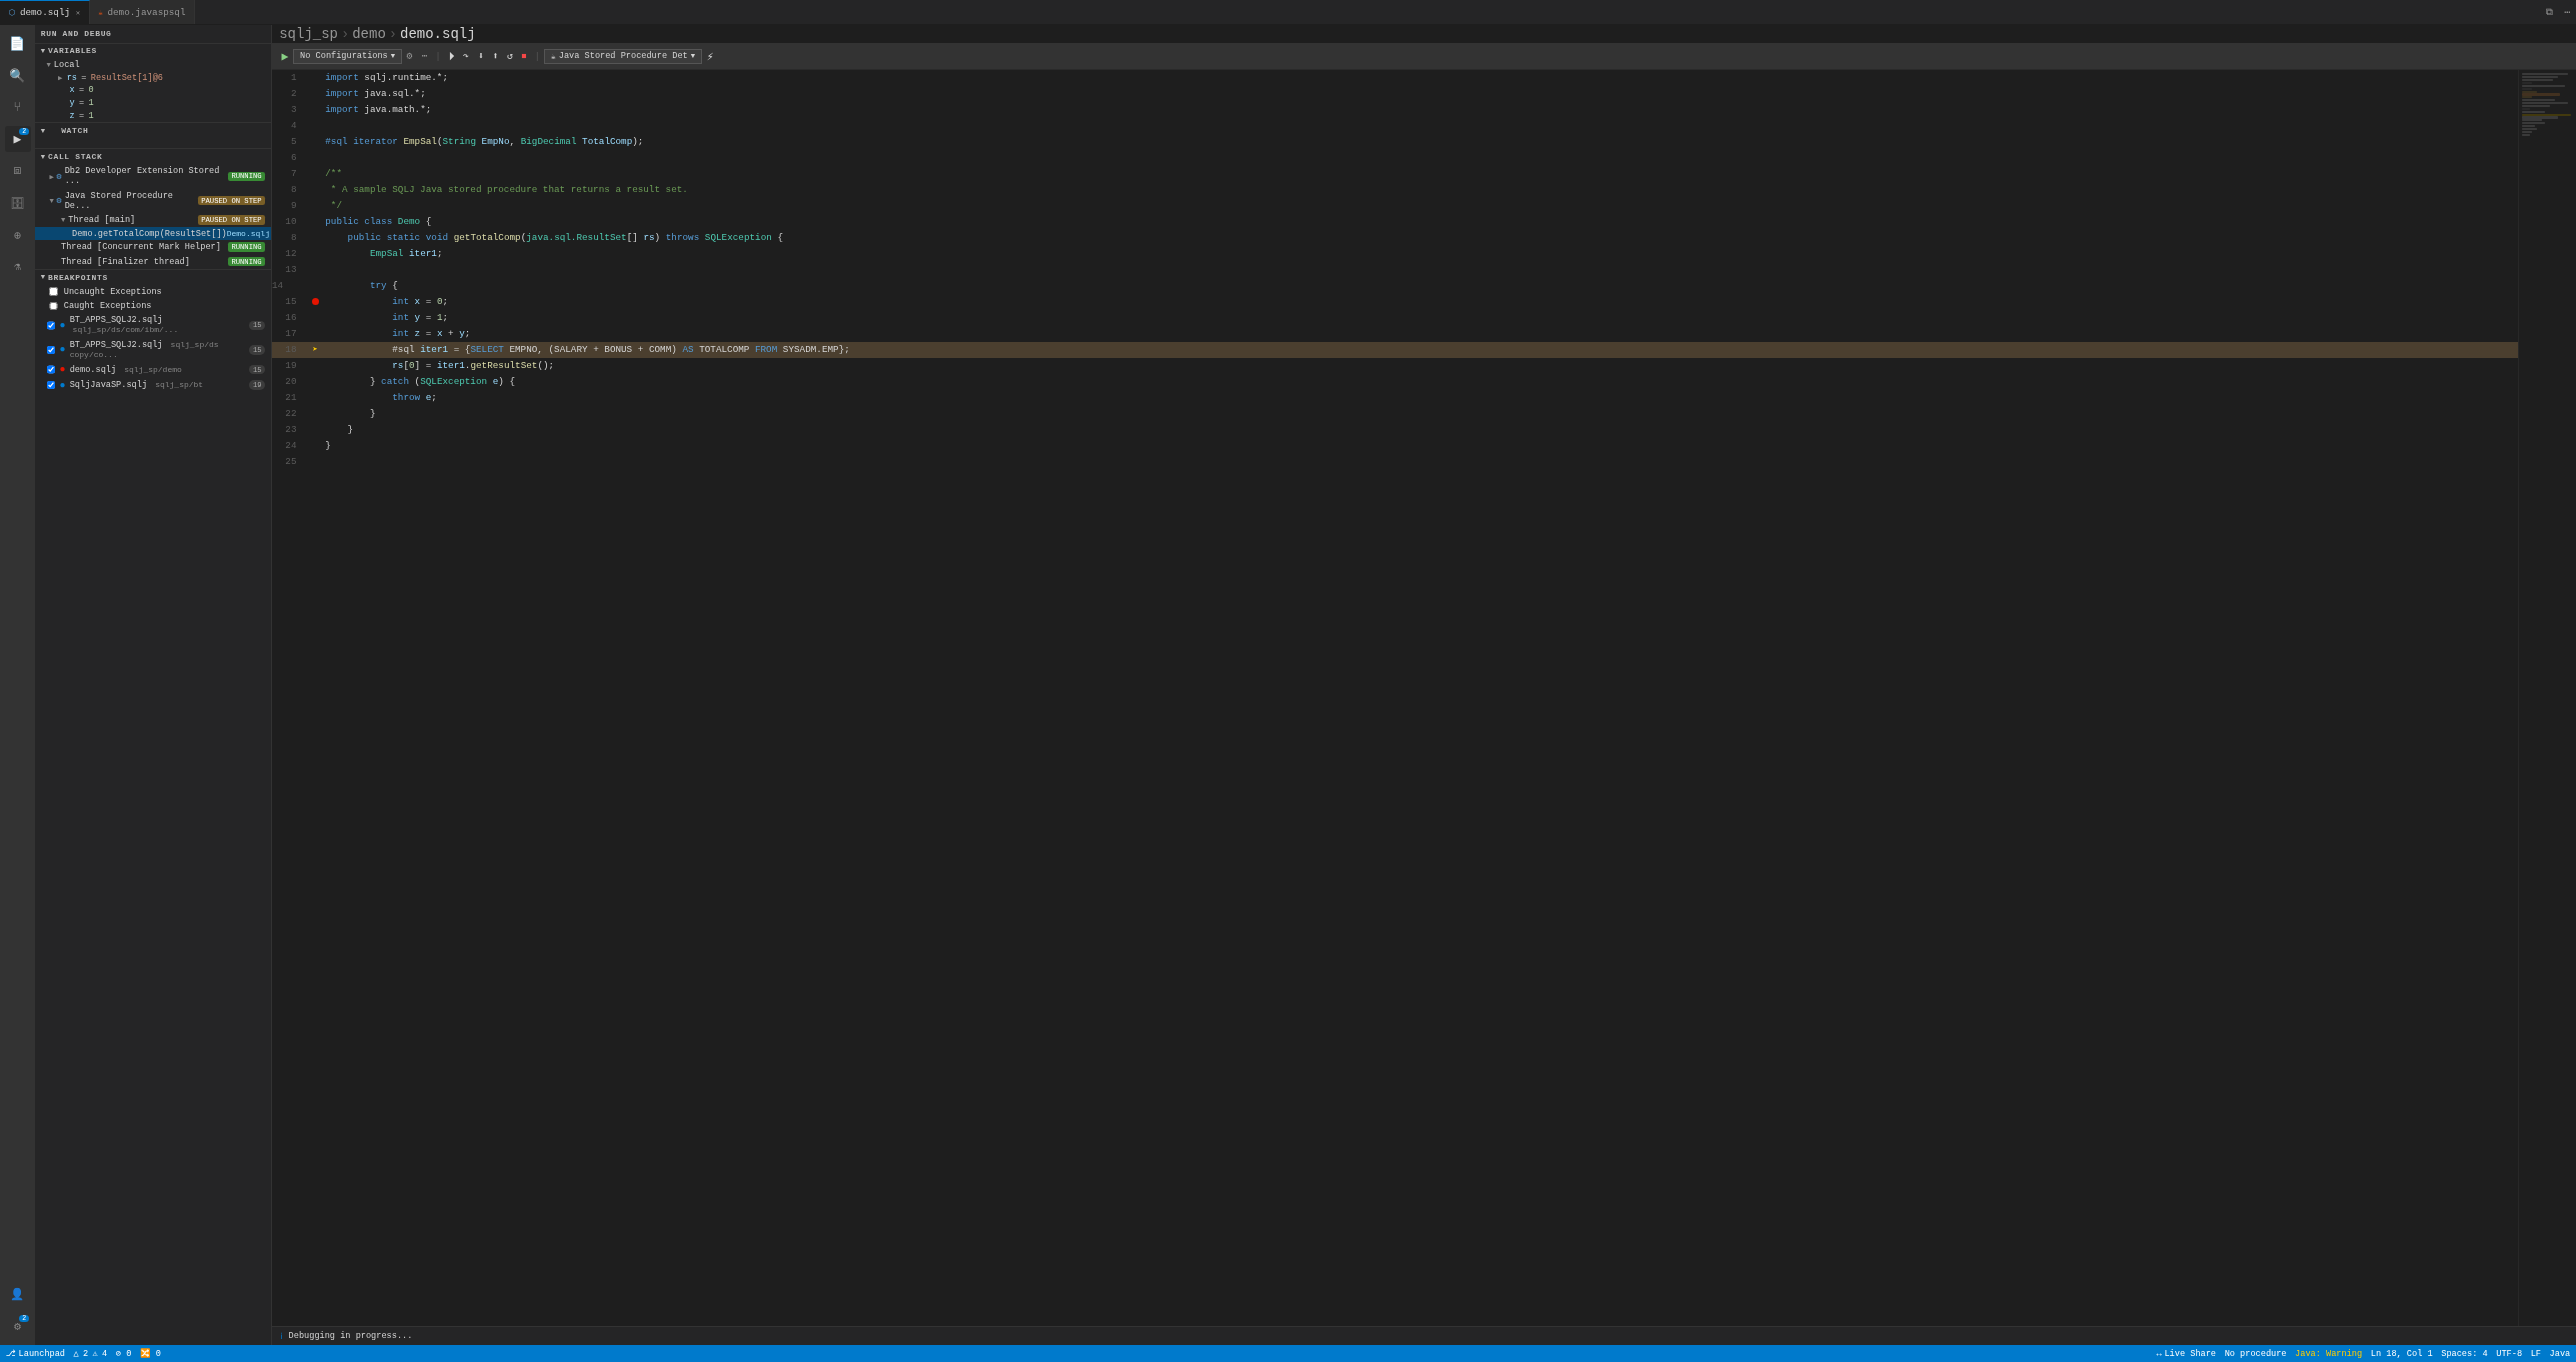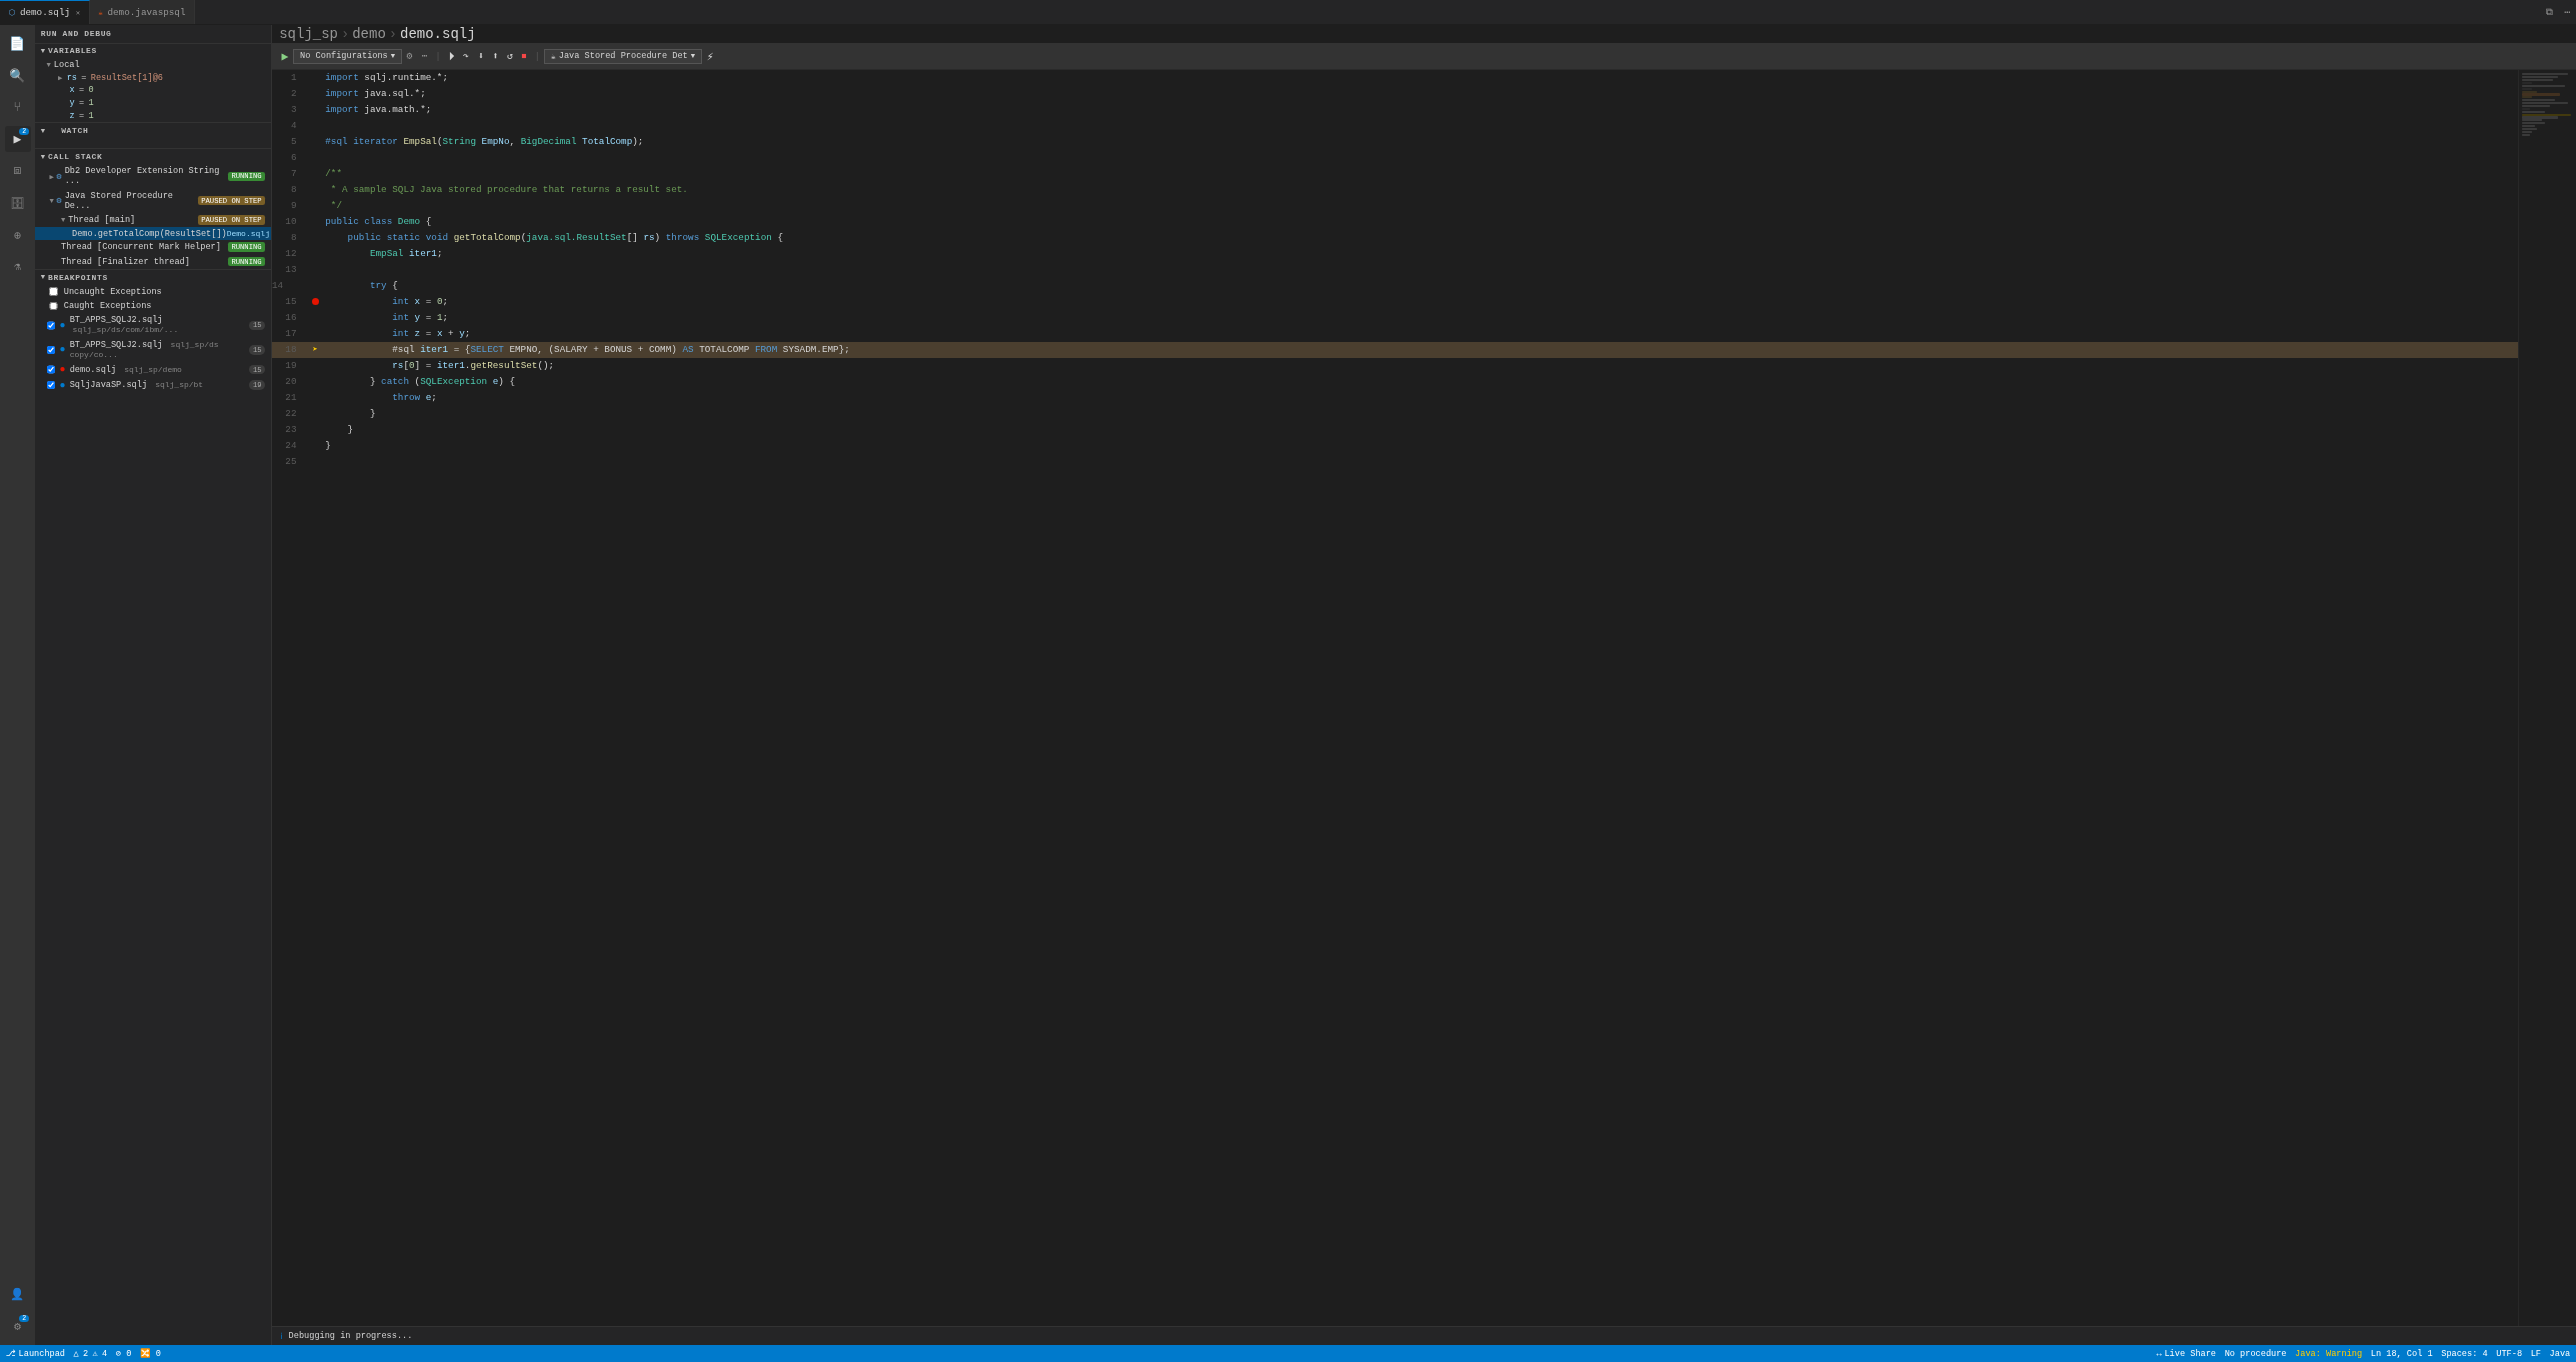--- a/index.html
+++ b/index.html
@@ -133,21 +133,21 @@
       <div style="border-bottom:0.7px solid #333;">
         <div style="display:flex;align-items:center;padding:2.9px 5.8px;cursor:pointer;gap:2.9px;">
           <span style="font-size:7.2px;color:#bbb;">▼</span>
           <span style="font-size:8px;font-weight:bold;text-transform:uppercase;letter-spacing:0.08em;color:#bbb;">CALL STACK</span>
         </div>
 
         <div style="display:flex;align-items:center;padding:2.2px 5.8px 2.2px 14.4px;font-size:8.6px;cursor:pointer;justify-content:space-between;">
           <span style="display:flex;align-items:center;gap:2.9px;">
             <span style="font-size:7.2px;color:#858585;">▶</span>
             <span style="font-size:8.6px;color:#569cd6;">⚙</span>
-            <span>Db2 Developer Extension String ...</span>
+            <span>Db2 Developer Extension Stored ...</span>
           </span>
           <span style="font-size:7.2px;padding:0.7px 3.6px;border-radius:2.2px;color:white;background:#388a34;">RUNNING</span>
         </div>
 
         <div style="display:flex;align-items:center;padding:2.2px 5.8px 2.2px 14.4px;font-size:8.6px;cursor:pointer;justify-content:space-between;">
           <span style="display:flex;align-items:center;gap:2.9px;">
             <span style="font-size:7.2px;color:#858585;">▼</span>
             <span style="font-size:8.6px;color:#569cd6;">⚙</span>
             <span>Java Stored Procedure De...</span>
           </span>

